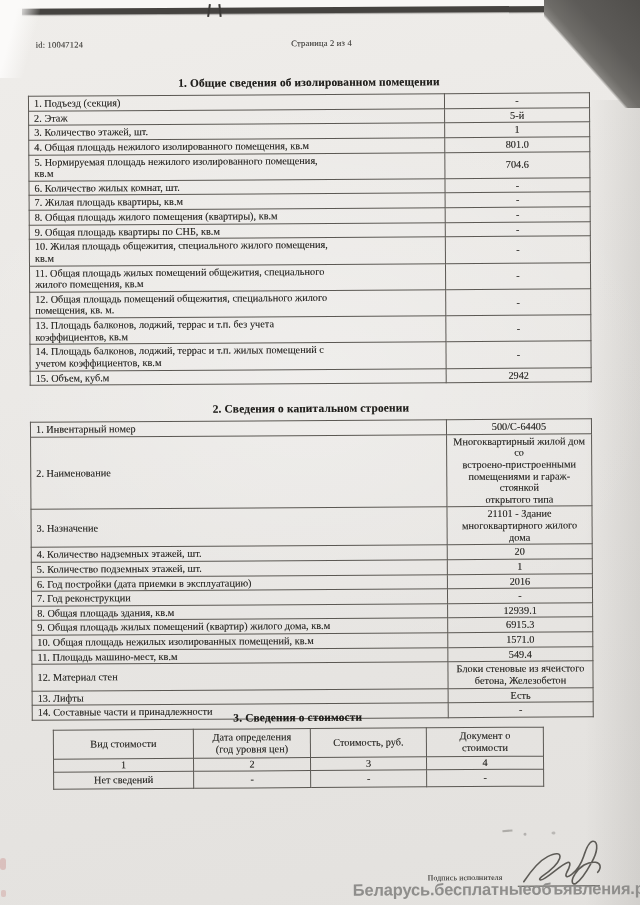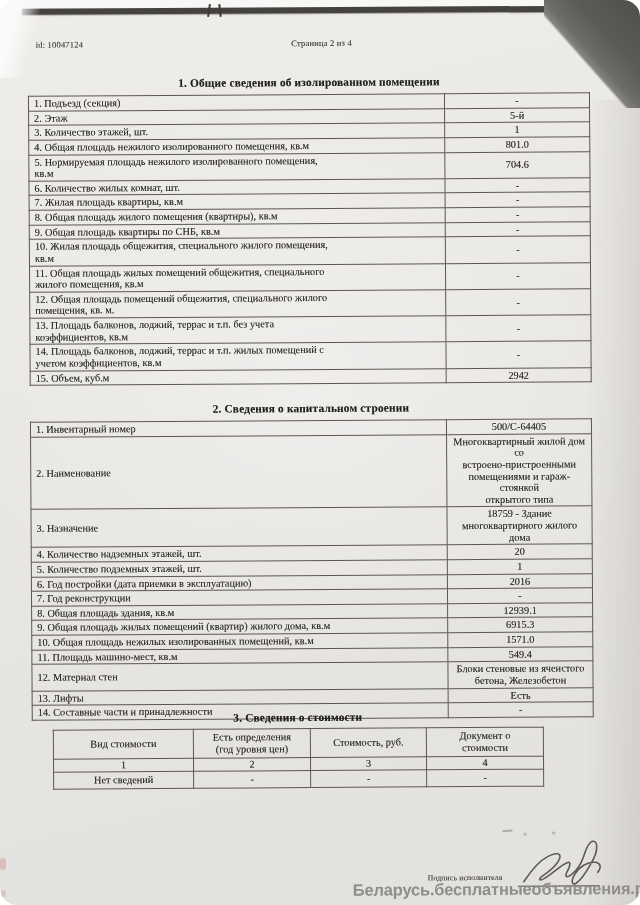--- a/index.html
+++ b/index.html
@@ -2,21 +2,20 @@
 <html><head>
 <meta charset="utf-8">
 <style>
   html,body{margin:0;padding:0;}
   body{width:640px;height:905px;overflow:hidden;
        font-family:"Liberation Serif","DejaVu Serif",serif;}
   #scan-page{position:relative;width:640px;height:905px;overflow:hidden;
     background:
       radial-gradient(ellipse 520px 420px at 48% 42%, rgba(255,255,255,.28), rgba(255,255,255,0) 70%),
       linear-gradient(168deg,#efedea 0%,#eae8e5 38%,#e6e4e1 72%,#e3e1de 100%);
-    border-radius: 17px;
   }
   
   #top-white-strip{position:absolute;top:0;left:0;width:640px;height:8px;background:#f8f7f5;}
   #top-dark-band{position:absolute;top:7px;left:22px;width:640px;height:6px;background:#454340;
     transform:rotate(-.3deg);box-shadow:0 1px 1px rgba(69,67,64,.45);}
   #band-notch-1{position:absolute;top:4px;left:208px;width:2px;height:13px;background:#3c3a37;transform:rotate(8deg);}
   #band-notch-2{position:absolute;top:4px;left:219px;width:2px;height:13px;background:#3c3a37;transform:rotate(-6deg);}
   #corner-tl-white{position:absolute;top:0;left:0;width:40px;height:78px;
     background:linear-gradient(105deg,#fbfaf9 32%,rgba(251,250,249,0) 72%);}
   #corner-tr-shadow{position:absolute;top:0;right:0;width:96px;height:108px;
@@ -166,21 +165,21 @@
           </tr>
           <tr>
             <td>2. Наименование</td>
             <td>Многоквартирный жилой дом со
 встроено-пристроенными
 помещениями и гараж-стоянкой
 открытого типа</td>
           </tr>
           <tr>
             <td>3. Назначение</td>
-            <td>18759 - Здание
+            <td>21101 - Здание
 многоквартирного жилого дома</td>
           </tr>
           <tr>
             <td>4. Количество надземных этажей, шт.</td>
             <td>20</td>
           </tr>
           <tr>
             <td>5. Количество подземных этажей, шт.</td>
             <td>1</td>
           </tr>
@@ -228,21 +227,21 @@
     <table id="table-3">
       <colgroup>
           <col style="width:140px">
           <col style="width:117px">
           <col style="width:116px">
           <col style="width:117px">
         </colgroup>
       <thead>
           <tr>
             <td>Вид стоимости</td>
-            <td>Есть определения
+            <td>Дата определения
 (год уровня цен)</td>
             <td>Стоимость, руб.</td>
             <td>Документ о
 стоимости</td>
           </tr>
           <tr>
             <td>1</td>
             <td>2</td>
             <td>3</td>
             <td>4</td>

